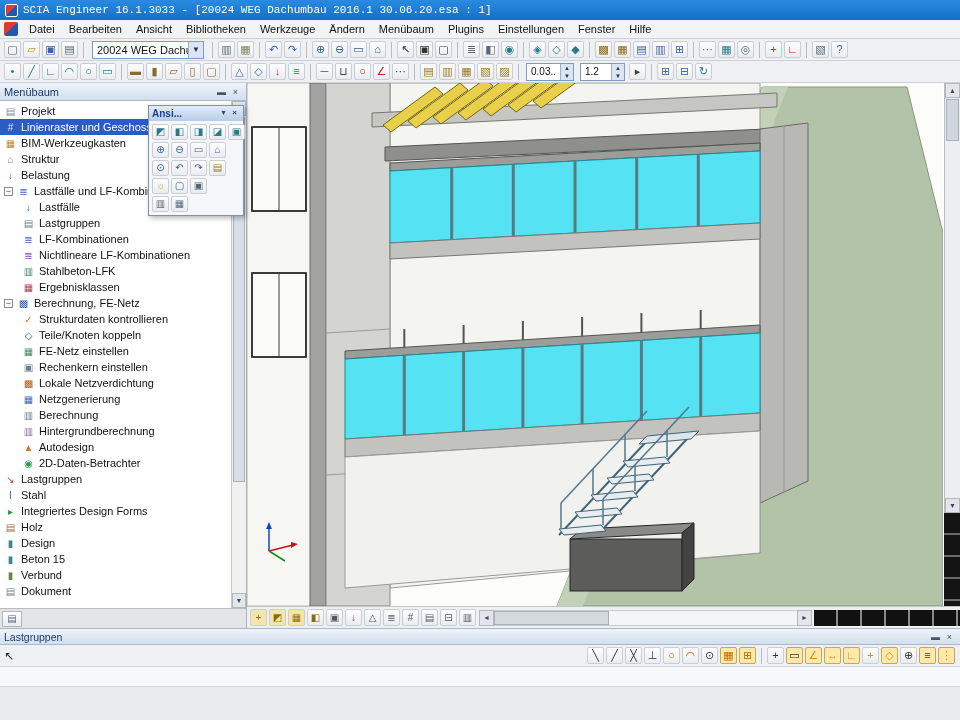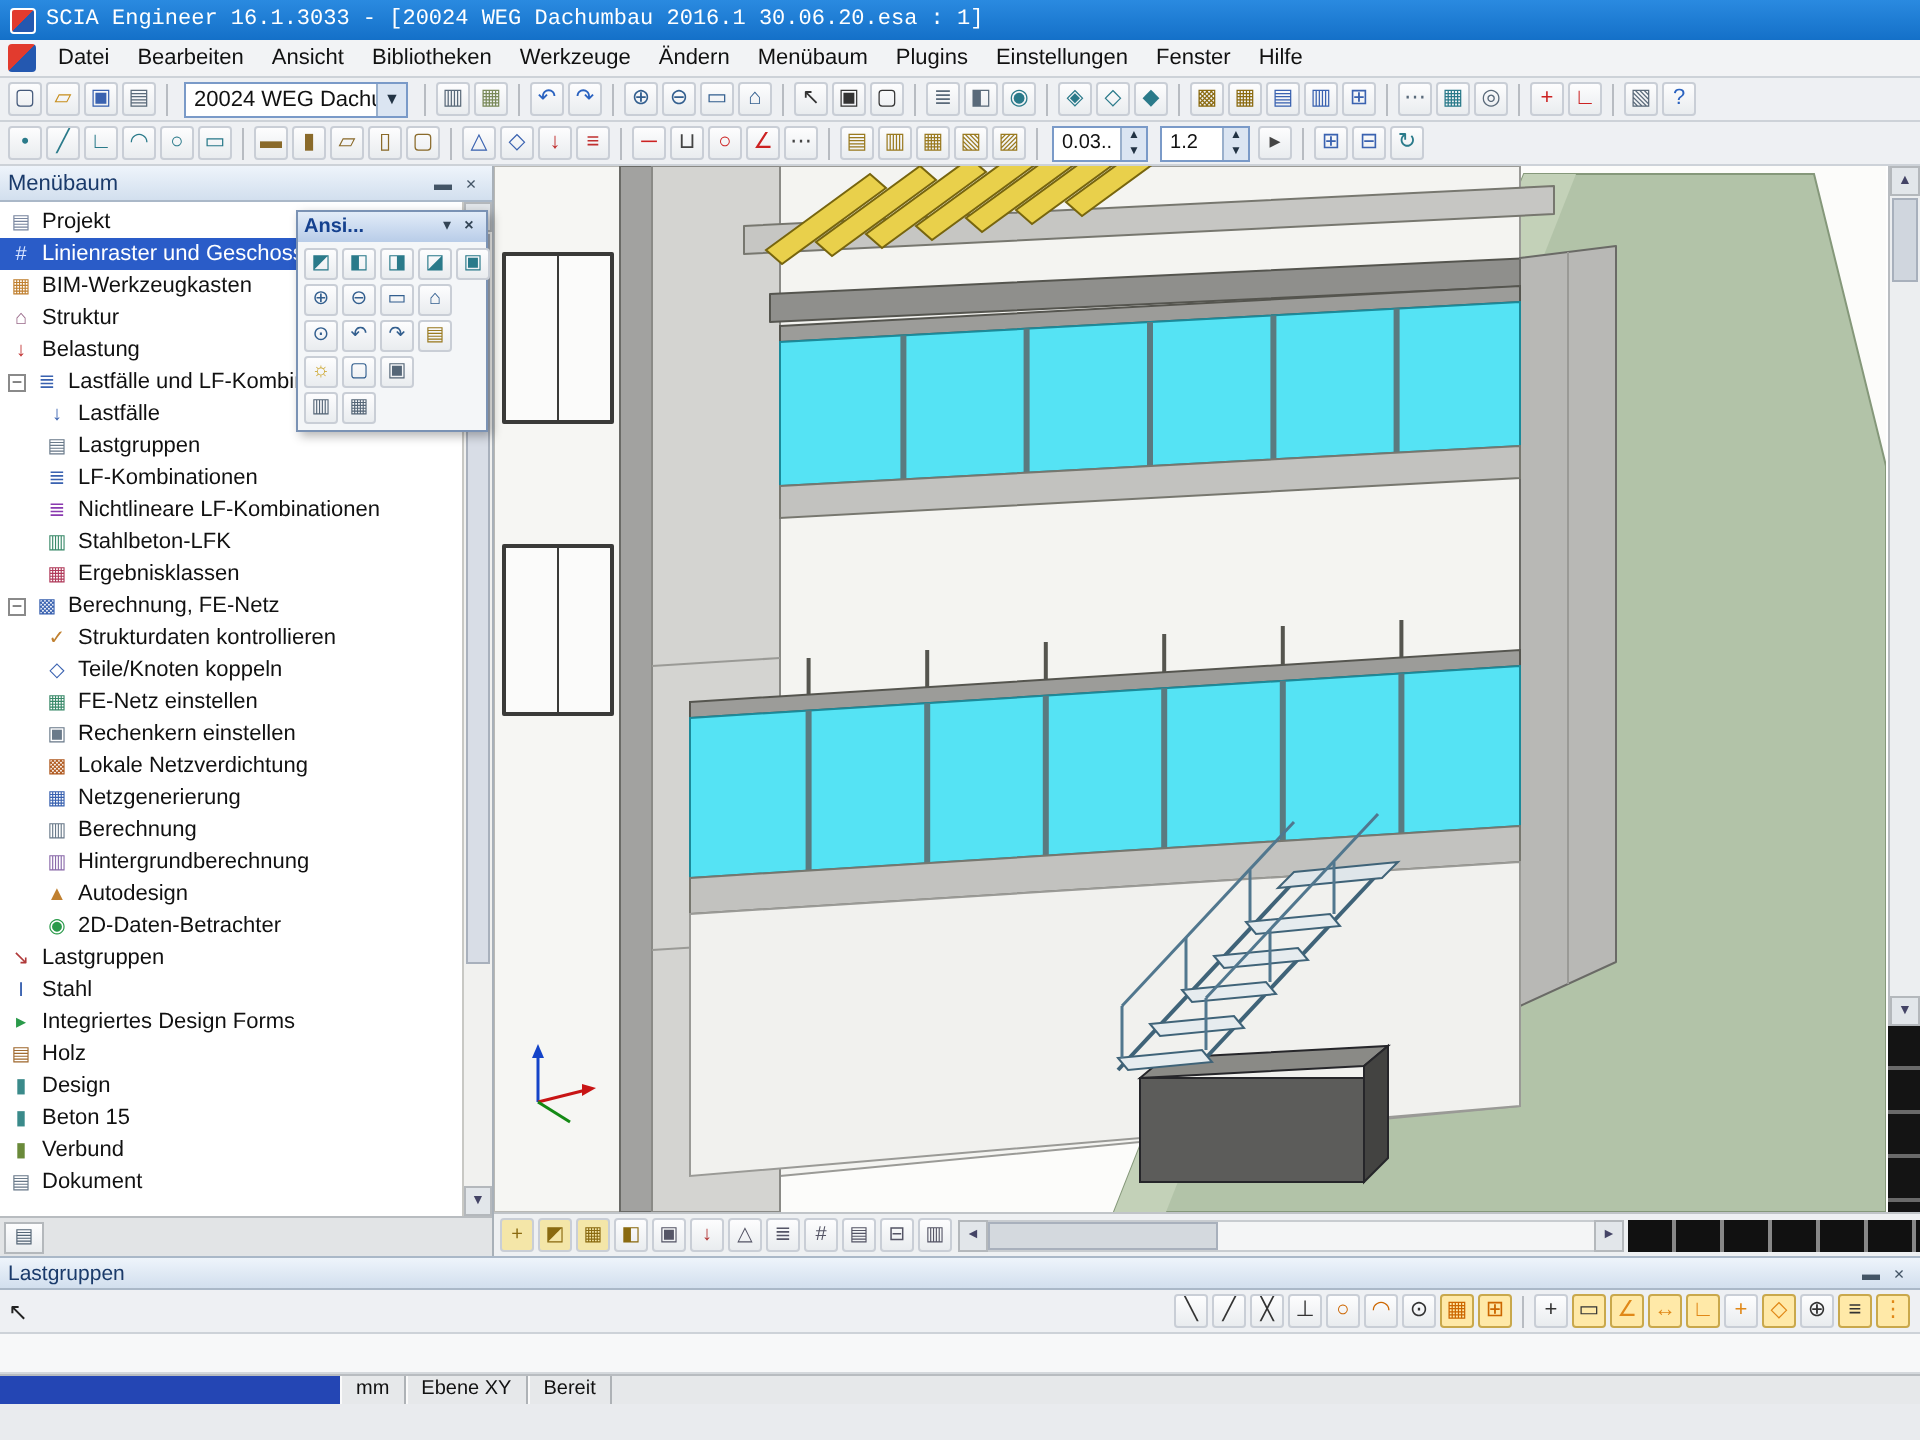--- a/index.html
+++ b/index.html
@@ -432,27 +432,20 @@
         <span class="tbi hl" style="color: rgb(224, 136, 24); background: rgb(255, 233, 168);">∟</span>
         <span class="tbi" style="color: rgb(224, 136, 24);">+</span>
         <span class="tbi hl" style="color: rgb(224, 136, 24); background: rgb(255, 233, 168);">◇</span>
         <span class="tbi" style="color: rgb(51, 51, 51);">⊕</span>
         <span class="tbi hl" style="color: rgb(51, 51, 51); background: rgb(255, 233, 168);">≡</span>
         <span class="tbi hl" style="color: rgb(224, 136, 24); background: rgb(255, 233, 168);">⋮</span>
       </span>
   </div>
   <div class="cmd-history"></div>
 
-  <div class="statusbar">
-    <span class="sb-blue"></span>
-    <span class="sb-cell">mm</span>
-    <span class="sb-cell">Ebene XY</span>
-    <span class="sb-cell">Bereit</span>
-    <span class="sb-fill"></span>
-  </div>
 
   <div class="palette">
     <div class="pal-title">
       <span>Ansi...</span>
       <span class="sp"></span>
       <span class="pal-btn">▾</span>
       <span class="pal-btn">×</span>
     </div>
     <div class="pal-body" id="pal-body">
         <div class="pal-row">

